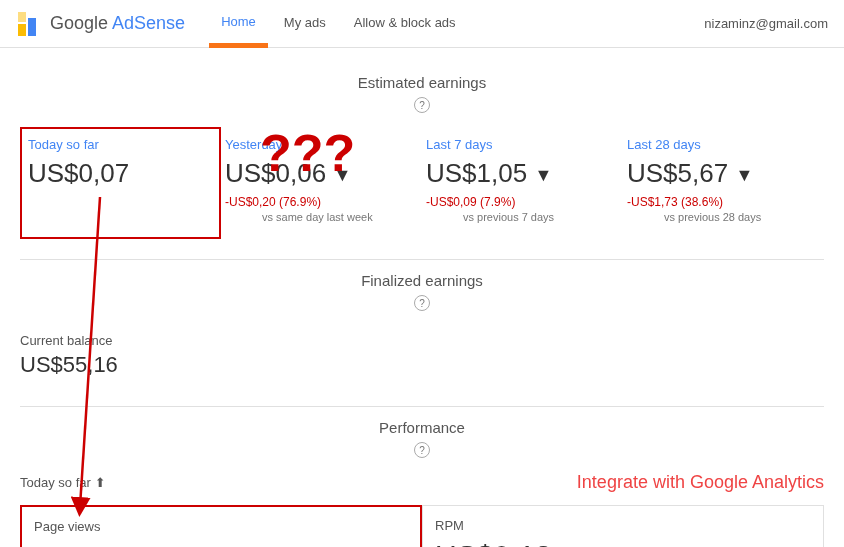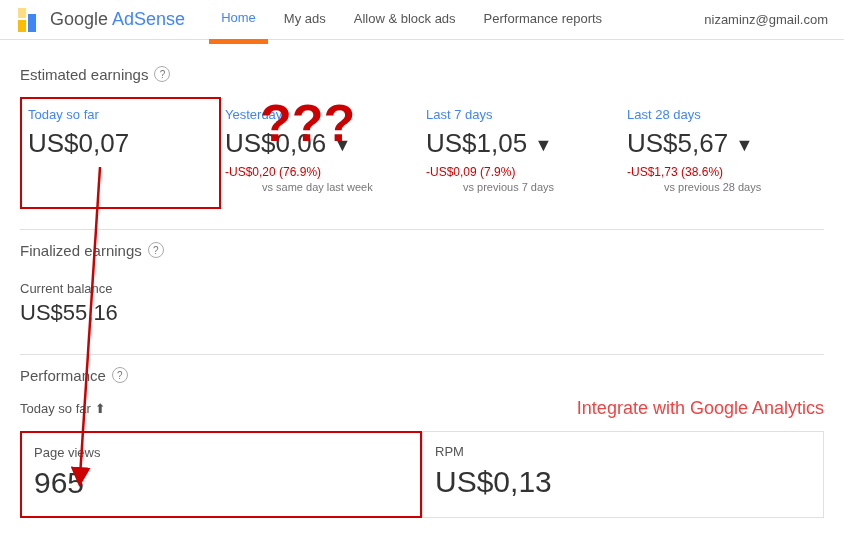--- a/index.html
+++ b/index.html
@@ -1,31 +1,31 @@
 <!DOCTYPE html>
 <html><head>
   <meta charset="utf-8">
   <style>
     * { box-sizing: border-box; margin: 0; padding: 0; }
     body { font-family: Arial, sans-serif; font-size: 13px; color: #333; background: #fff; width: 844px; min-height: 547px; overflow-x: hidden; }
 
     
-    .header { display: flex; align-items: center; border-bottom: 1px solid #e0e0e0; padding: 0 16px; height: 40px; }
+    .header { display: flex; align-items: center; border-bottom: 1px solid #e0e0e0; padding: 0 16px; height: 48px; }
     .logo { display: flex; align-items: center; margin-right: 24px; text-decoration: none; }
     .logo-icon { width: 28px; height: 28px; margin-right: 6px; }
     .nav { display: flex; align-items: center; gap: 4px; flex: 1; }
     .nav-item { padding: 14px 12px; font-size: 13px; color: #555; cursor: pointer; text-decoration: none; border-bottom: 3px solid transparent; margin-bottom: -1px; }
     .nav-item.active { color: #4285F4; border-bottom: 5px solid #f97316; font-weight: 400; }
     .user-email { margin-left: auto; font-size: 13px; color: #555; }
 
     
     .main { padding: 16px 20px; }
 
     
-    .section-header { display: flex; gap: 6px; font-size: 15px; color: #555; margin-bottom: 14px; margin-top: 10px; }
+    .section-header { display: flex; align-items: center; gap: 6px; font-size: 15px; color: #555; margin-bottom: 14px; margin-top: 10px; flex-direction: column; }
     .help-icon { width: 16px; height: 16px; border: 1px solid #aaa; border-radius: 50%; display: inline-flex; align-items: center; justify-content: center; font-size: 10px; color: #777; cursor: pointer; flex-shrink: 0; }
 
     
     .earnings-grid { display: grid; grid-template-columns: 1fr 1fr 1fr 1fr; gap: 0; margin-bottom: 20px; }
     .earnings-card { padding: 10px 16px 16px 4px; }
     .earnings-card.highlighted { border: 2px solid #cc0000; padding: 8px 14px 14px 6px; }
     .earnings-period { font-size: 13px; color: #4285F4; margin-bottom: 6px; }
     .earnings-amount { font-size: 26px; color: #333; font-weight: 300; }
     .earnings-change { font-size: 12px; color: #cc0000; margin-top: 6px; display: flex; align-items: center; gap: 3px; }
     .earnings-vs { font-size: 11px; color: #777; margin-top: 2px; margin-left: 37px; }
@@ -71,21 +71,20 @@
       <rect x="12" y="8" width="8" height="18" class="g-blue"></rect>
       <rect x="2" y="2" width="8" height="10" class="g-yellow" opacity="0.5"></rect>
     </svg>
     <span style="font-size:18px; color:#555;">Google <span style="color:#4285F4;">AdSense</span></span>
   </a>
 
   <nav class="nav">
     <a class="nav-item active">Home</a>
     <a class="nav-item">My ads</a>
     <a class="nav-item">Allow &amp; block ads</a>
-    <a class="nav-item">Performance reports</a>
   </nav>
 
   <span class="user-email">nizaminz@gmail.com</span>
 </div>
 
 <div class="main">
 
   <div class="section-header">
     <span>Estimated earnings</span>
     <span class="help-icon">?</span>

